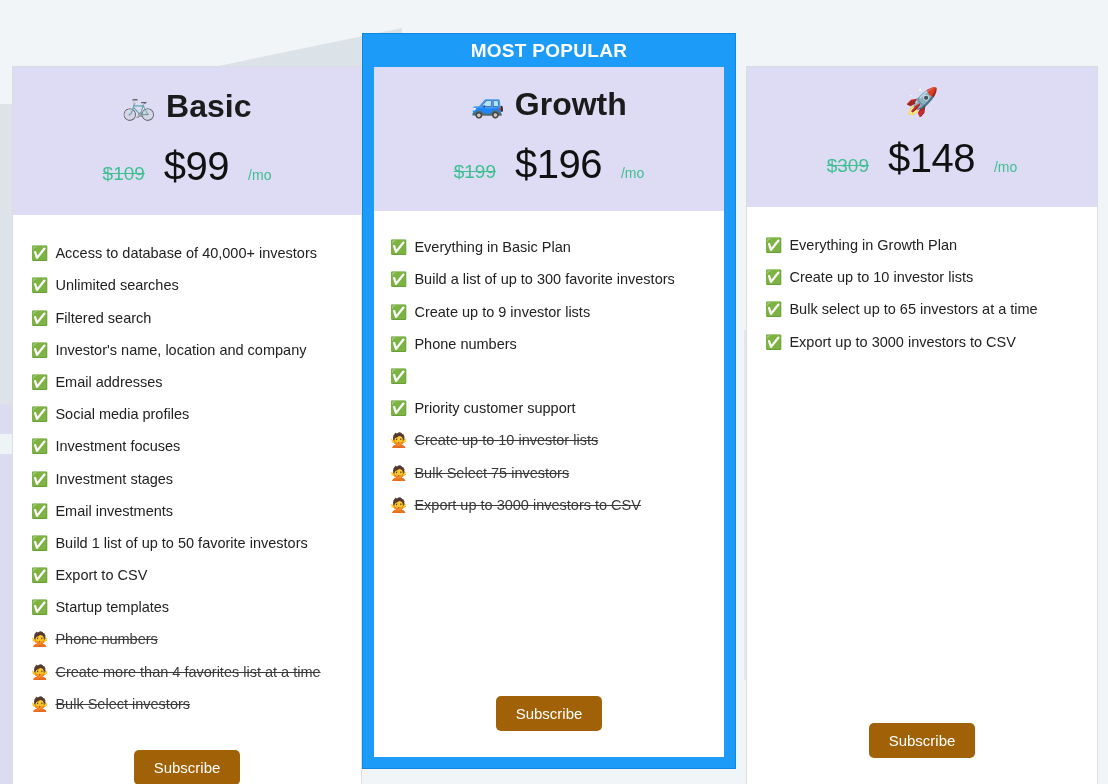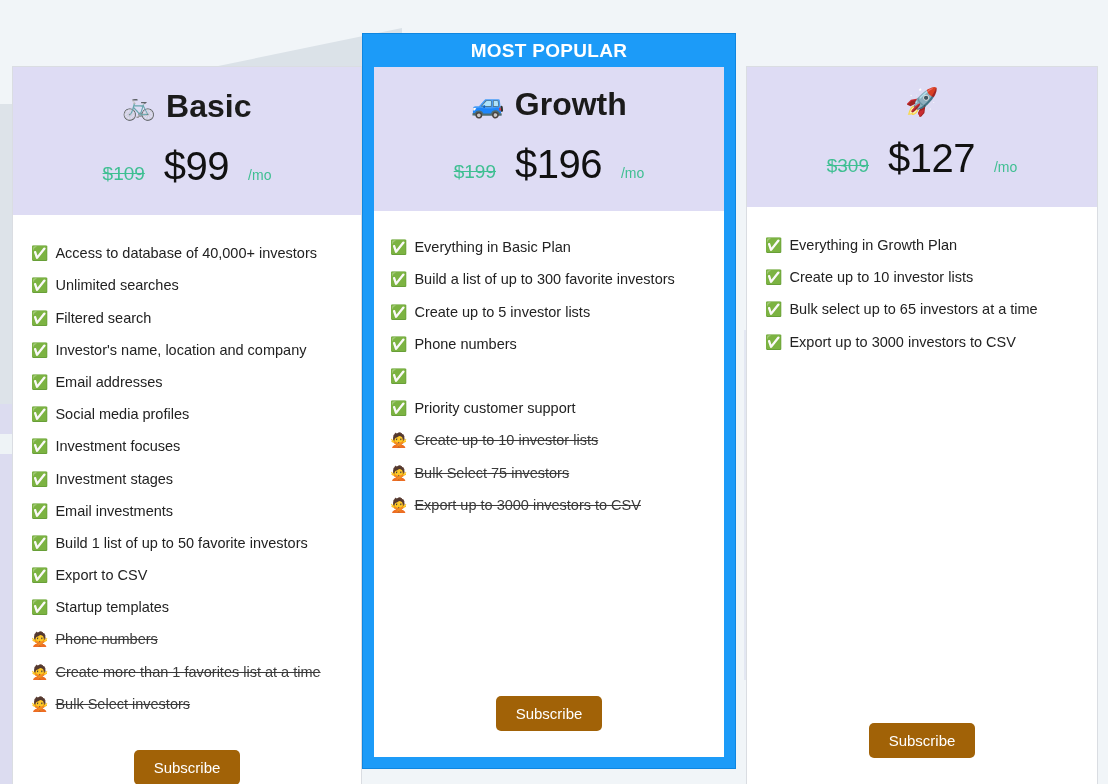--- a/index.html
+++ b/index.html
@@ -312,21 +312,21 @@
           <li class="feature">
             <span class="feature-icon">✅</span>
             <span class="feature-text">Startup templates</span>
           </li>
           <li class="feature disabled">
             <span class="feature-icon">🙅</span>
             <span class="feature-text">Phone numbers</span>
           </li>
           <li class="feature disabled">
             <span class="feature-icon">🙅</span>
-            <span class="feature-text">Create more than 1 favorites list at a time</span>
+            <span class="feature-text">Create more than 4 favorites list at a time</span>
           </li>
           <li class="feature disabled">
             <span class="feature-icon">🙅</span>
             <span class="feature-text">Bulk Select investors</span>
           </li>
         </ul>
       <div class="btn-row btn-row-basic">
         <button class="subscribe-btn">Subscribe</button>
       </div>
     </div>
@@ -351,21 +351,21 @@
             <li class="feature">
               <span class="feature-icon">✅</span>
               <span class="feature-text">Everything in Basic Plan</span>
             </li>
             <li class="feature">
               <span class="feature-icon">✅</span>
               <span class="feature-text">Build a list of up to 300 favorite investors</span>
             </li>
             <li class="feature">
               <span class="feature-icon">✅</span>
-              <span class="feature-text">Create up to 5 investor lists</span>
+              <span class="feature-text">Create up to 9 investor lists</span>
             </li>
             <li class="feature">
               <span class="feature-icon">✅</span>
               <span class="feature-text">Phone numbers</span>
             </li>
             <li class="feature">
               <span class="feature-icon">✅</span>
             </li>
             <li class="feature">
               <span class="feature-icon">✅</span>
@@ -392,21 +392,21 @@
   </div>
 
   <div class="card-slot slot-premium">
     <div class="card card-premium">
       <div class="card-head">
         <div class="plan-title">
           <span class="plan-emoji">🚀</span>
         </div>
         <div class="price-row">
           <span class="price-old">$309</span>
-          <span class="price-new">$127</span>
+          <span class="price-new">$148</span>
           <span class="price-per">/mo</span>
         </div>
       </div>
       <ul class="features">
           <li class="feature">
             <span class="feature-icon">✅</span>
             <span class="feature-text">Everything in Growth Plan</span>
           </li>
           <li class="feature">
             <span class="feature-icon">✅</span>

